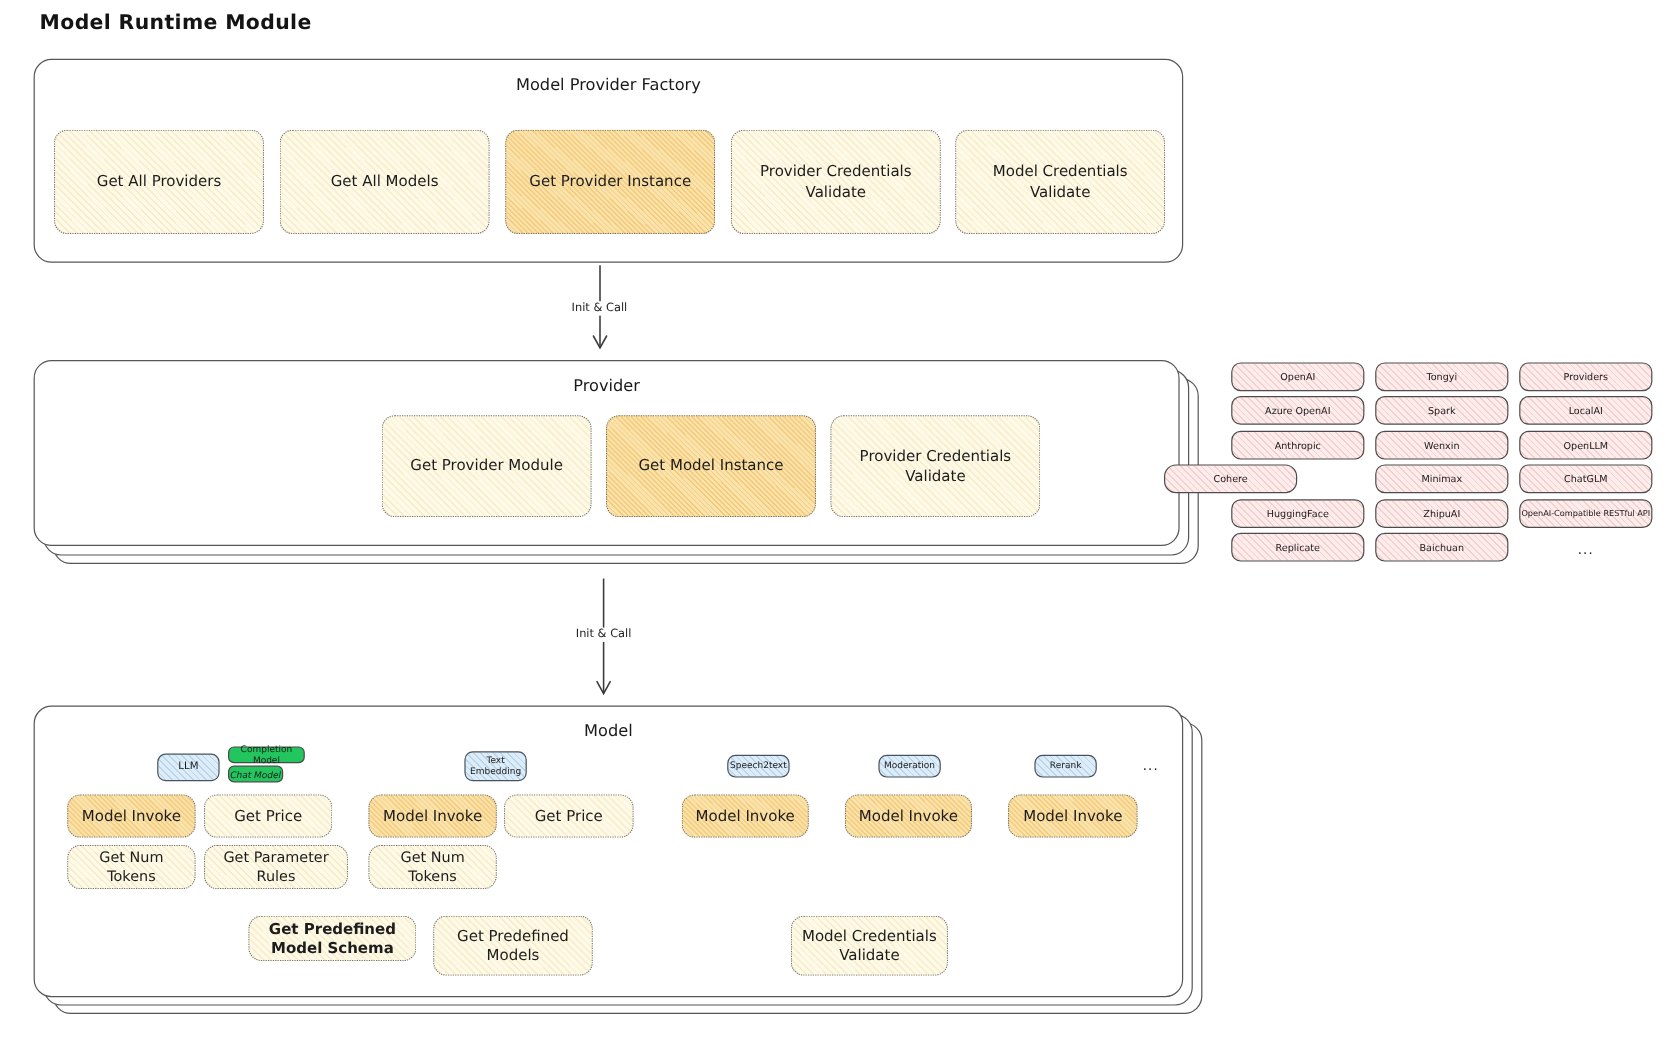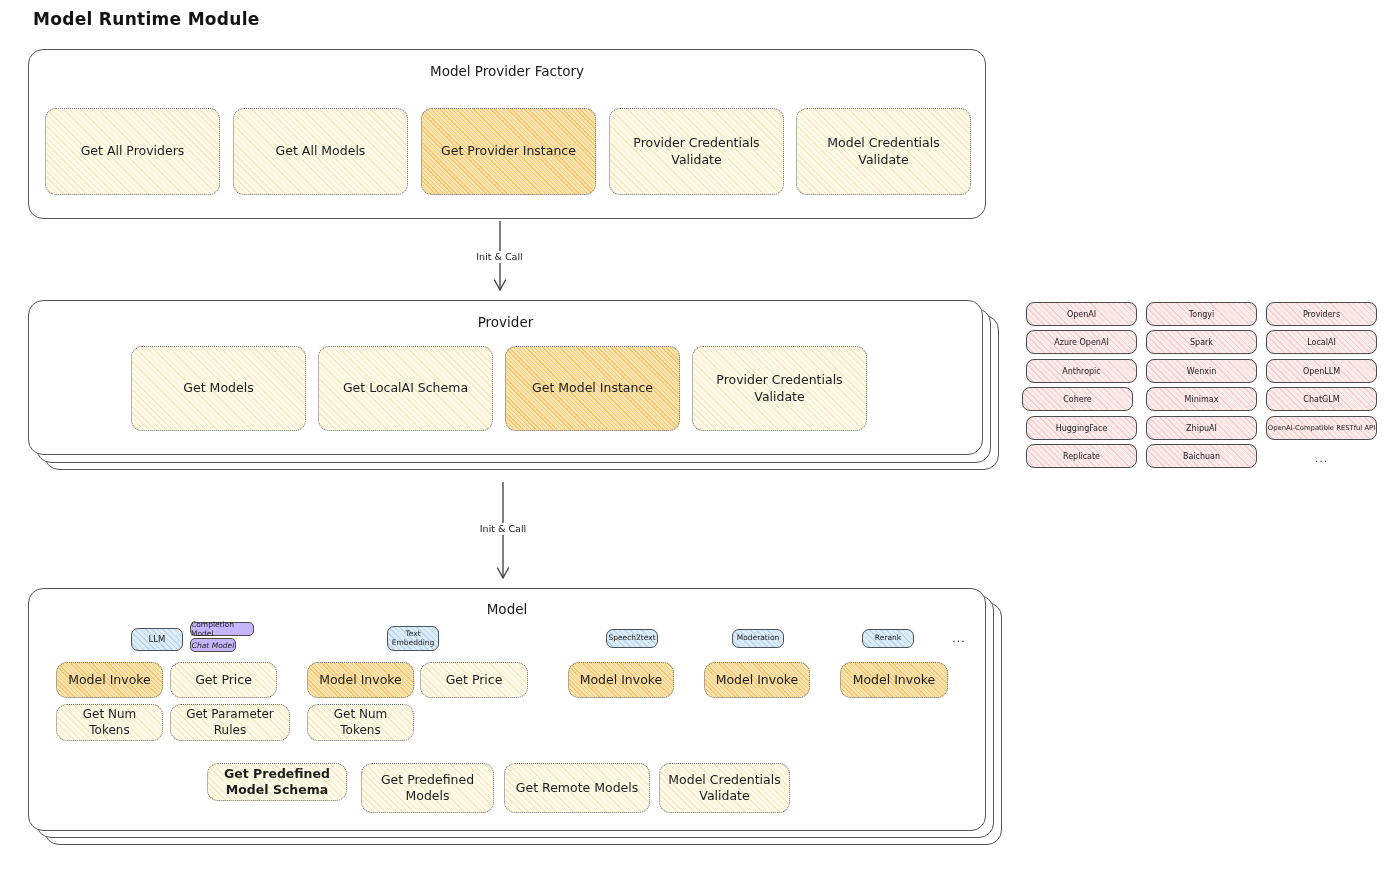--- a/index.html
+++ b/index.html
@@ -50,22 +50,22 @@
   
   .tag-blue{
     position:absolute;box-sizing:border-box;display:flex;align-items:center;justify-content:center;
     text-align:center;border:1.3px solid #47535e;border-radius:7px;
     font-size:8.5px;line-height:1.15;color:#1c1c1c;padding:1px 2px;
     background-color:#dcecf8;
     background-image:repeating-linear-gradient(45deg,rgba(116,165,206,.32) 0 1px,transparent 1px 4px);
   }
   .tag-white{
     position:absolute;box-sizing:border-box;display:flex;align-items:center;justify-content:center;
-    border:1.2px solid #4a4a4a;border-radius:5px;background:#c4b5fd;
-    font-size:7.5px;color:#1c1c1c;text-align:left;
+    border:1.2px solid #4a4a4a;border-radius:5px;background:#22c55e;
+    font-size:7.5px;color:#1c1c1c;text-align:center;
   }
   
   .arrow{position:absolute;stroke:#3a3a3a;stroke-width:1.3;fill:none;stroke-linecap:round;}
   .arrow-label{
     position:absolute;text-align:center;font-size:9.5px;color:#222;
     background:#ffffff;padding:1px 0;line-height:1.1;
   }
 </style>
 </head>
 <body>
@@ -84,39 +84,38 @@
 <svg class="arrow" style="left:491px;top:221px;" width="18" height="72">
   <line x1="9" y1="0" x2="9" y2="68"></line>
   <polyline points="3.5,59 9,69 14.5,59"></polyline>
 </svg>
 <div class="arrow-label" style="left:462px;top:251px;width:75px;">Init &amp; Call</div>
 
 <div class="stack" style="left:44px;top:315px;width:955px;height:155px;"></div>
 <div class="stack" style="left:36px;top:308px;width:955px;height:155px;"></div>
 <section class="panel" style="left:28px;top:300px;width:955px;height:155px;padding-left:22px;">
   <h2 class="panel-title">Provider</h2>
-  <div class="fn light" style="left:102px;top:45px;width:175px;height:85px;">Get Models</div>
-  <div class="fn light" style="left:289px;top:45px;width:175px;height:85px;">Get LocalAI Schema</div>
+  <div class="fn light" style="left:289px;top:45px;width:175px;height:85px;">Get Provider Module</div>
   <div class="fn hl" style="left:476px;top:45px;width:175px;height:85px;">Get Model Instance</div>
   <div class="fn light" style="left:663px;top:45px;width:175px;height:85px;">Provider Credentials Validate</div>
 </section>
 
 <div class="chip" style="left:1026px;top:302px;">OpenAI</div>
 <div class="chip" style="left:1146px;top:302px;">Tongyi</div>
 <div class="chip" style="left:1266px;top:302px;">Providers</div>
 
 <div class="chip" style="left:1026px;top:330px;">Azure OpenAI</div>
 <div class="chip" style="left:1146px;top:330px;">Spark</div>
 <div class="chip" style="left:1266px;top:330px;">LocalAI</div>
 
 <div class="chip" style="left:1026px;top:359px;">Anthropic</div>
 <div class="chip" style="left:1146px;top:359px;">Wenxin</div>
 <div class="chip" style="left:1266px;top:359px;">OpenLLM</div>
 
-<div class="chip" style="left:1022px;top:387px;">Cohere</div>
+<div class="chip" style="left:970px;top:387px;border-radius:10px;">Cohere</div>
 <div class="chip" style="left:1146px;top:387px;">Minimax</div>
 <div class="chip" style="left:1266px;top:387px;">ChatGLM</div>
 
 <div class="chip" style="left:1026px;top:416px;">HuggingFace</div>
 <div class="chip" style="left:1146px;top:416px;">ZhipuAI</div>
 <div class="chip small-text" style="left:1266px;top:416px;">OpenAI-Compatible RESTful API</div>
 
 <div class="chip" style="left:1026px;top:444px;">Replicate</div>
 <div class="chip" style="left:1146px;top:444px;">Baichuan</div>
 <div class="more-text" style="left:1266px;top:446px;width:111px;height:24px;">...</div>
@@ -148,15 +147,14 @@
   <div class="fn hl" style="left:539px;top:73px;width:106px;height:36px;">Model Invoke</div>
   <div class="fn hl" style="left:675px;top:73px;width:106px;height:36px;">Model Invoke</div>
   <div class="fn hl" style="left:811px;top:73px;width:108px;height:36px;">Model Invoke</div>
 
   <div class="fn light" style="left:27px;top:115px;width:107px;height:37px;font-size:12px;">Get Num Tokens</div>
   <div class="fn light" style="left:141px;top:115px;width:120px;height:37px;font-size:12px;padding:2px 6px;">Get Parameter Rules</div>
   <div class="fn light" style="left:278px;top:115px;width:107px;height:37px;font-size:12px;">Get Num Tokens</div>
 
   <div class="fn light" style="left:178px;top:174px;width:140px;height:38px;font-weight:bold;">Get Predefined Model Schema</div>
   <div class="fn light" style="left:332px;top:174px;width:133px;height:50px;">Get Predefined Models</div>
-  <div class="fn light" style="left:475px;top:174px;width:146px;height:50px;">Get Remote Models</div>
   <div class="fn light" style="left:630px;top:174px;width:131px;height:50px;">Model Credentials Validate</div>
 </section>
 
 </body></html>

